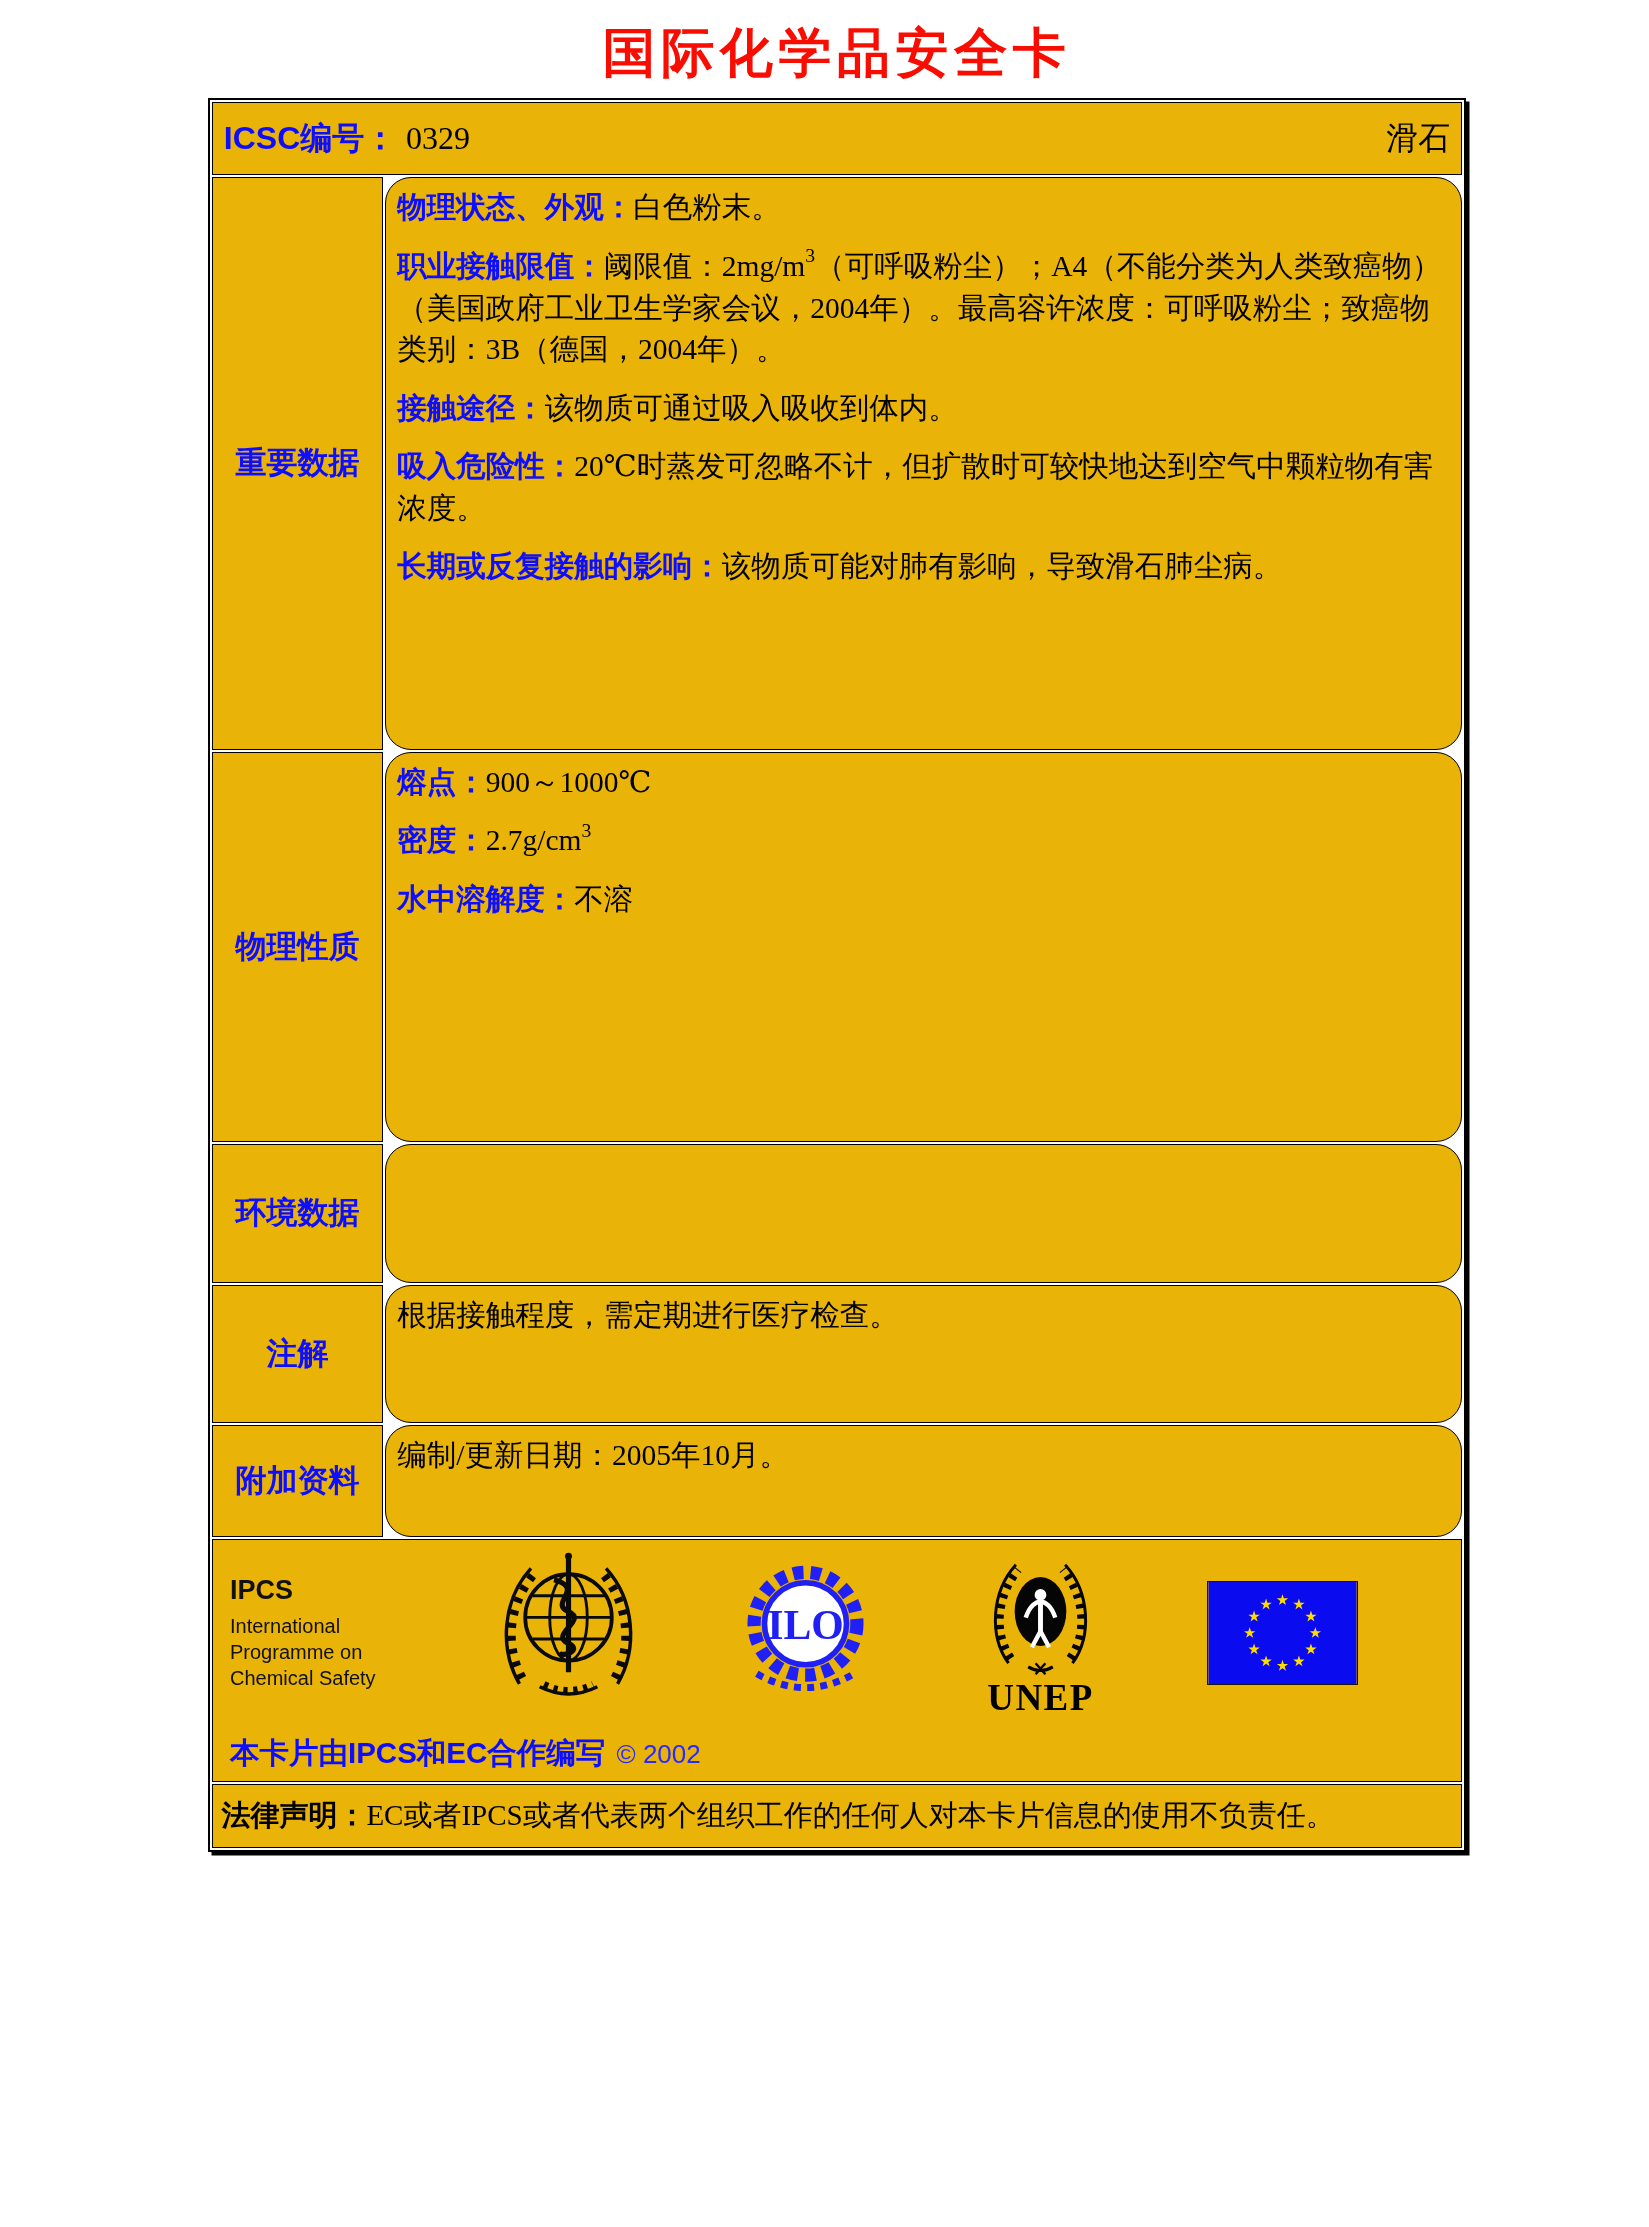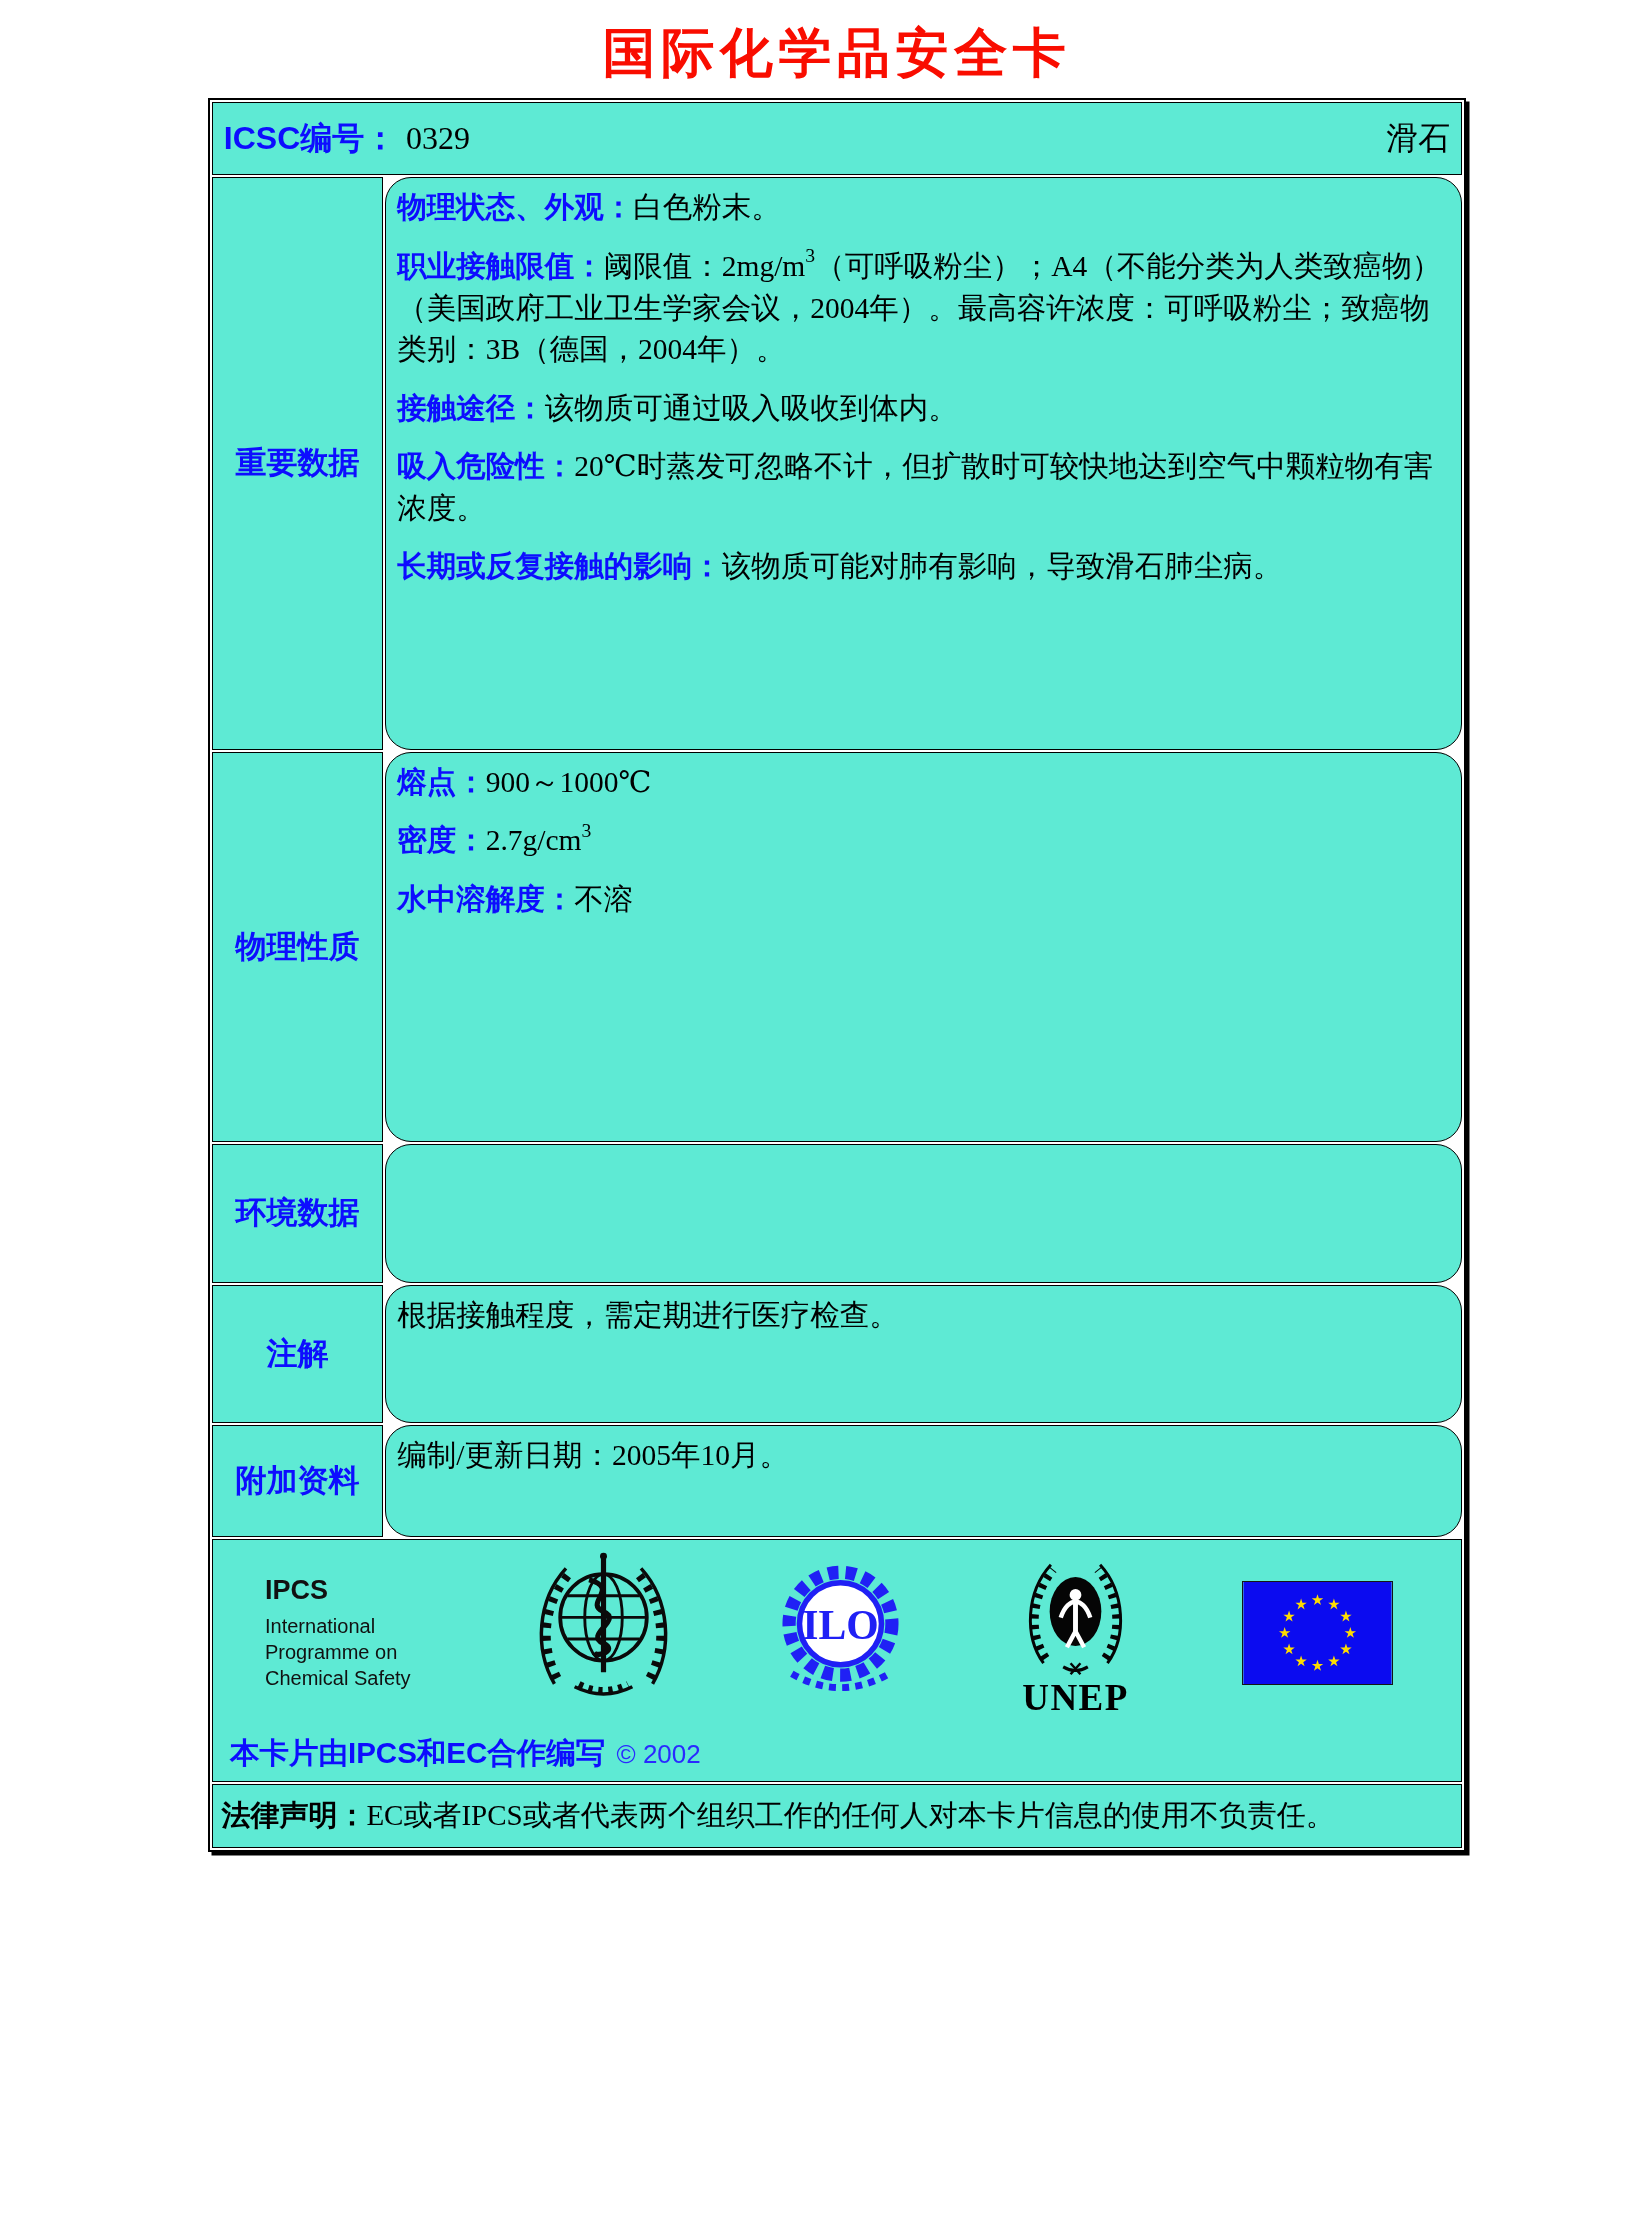--- a/index.html
+++ b/index.html
@@ -14,21 +14,21 @@
     letter-spacing:5.6px; font-family:"Liberation Sans", sans-serif;
   }
 
   table.card {
     position:absolute; top:98px; left:208px; width:1258px;
     border-collapse:separate; border-spacing:2.8px;
     border:2.1px solid #000; background:#fff;
     box-shadow:3.5px 3.5px 0 #000;
     table-layout:fixed;
   }
-  td { border:1.4px solid #000; vertical-align:top; background:#5eead4; }
+  td { border:1.4px solid #000; vertical-align:top; background:#eab308; }
 
   col.c-label { width:171px; }
 
   .hdr {
     display:flex; justify-content:space-between; align-items:center;
     padding:7px 9.8px; height:55px; font-size:32px;
   }
   .blue-label { color:#0d0dff; font-weight:bold; }
   .hdr .num { font-family:"Liberation Serif","DejaVu Serif",serif; color:#000; margin-left:9.8px; }
   .hdr-right { font-family:"Liberation Serif","DejaVu Serif",serif; color:#000; }
@@ -49,21 +49,21 @@
   sup.s3 { font-size:19.7px; position:relative; top:-2.8px; vertical-align:super; }
 
   td.h-important   { height:554px; }
   td.h-physical    { height:371px; }
   td.h-environment { height:121px;margin-left:42px; }
   td.h-notes       { height:119px; }
   td.h-additional  { height:93px; }
   td.h-legal       { height:39px; }
 
   .footer-cell { padding:9.8px 17px 7px 17px; }
-  .logo-row { display:flex; align-items:flex-start;margin-left:35px; }
+  .logo-row { display:flex; align-items:flex-start; }
   .ipcs-block { width:211px; padding-top:25px; color:#111; }
   .ipcs-title { font-size:27px; font-weight:bold; margin-bottom:7px; }
   .ipcs-line { font-size:20px; line-height:1.3; }
   .logo { flex:none; }
   .who-logo  { margin-left:55px;  margin-top:1.4px; }
   .ilo-logo  { margin-left:95px; margin-top:7px; }
   .unep-wrap { margin-left:104px; text-align:center; }
   .unep-caption {
     font-family:"Liberation Serif","DejaVu Serif",serif; font-weight:bold;
     font-size:37px; letter-spacing:1.4px; color:#000; margin-top:-4.2px;

